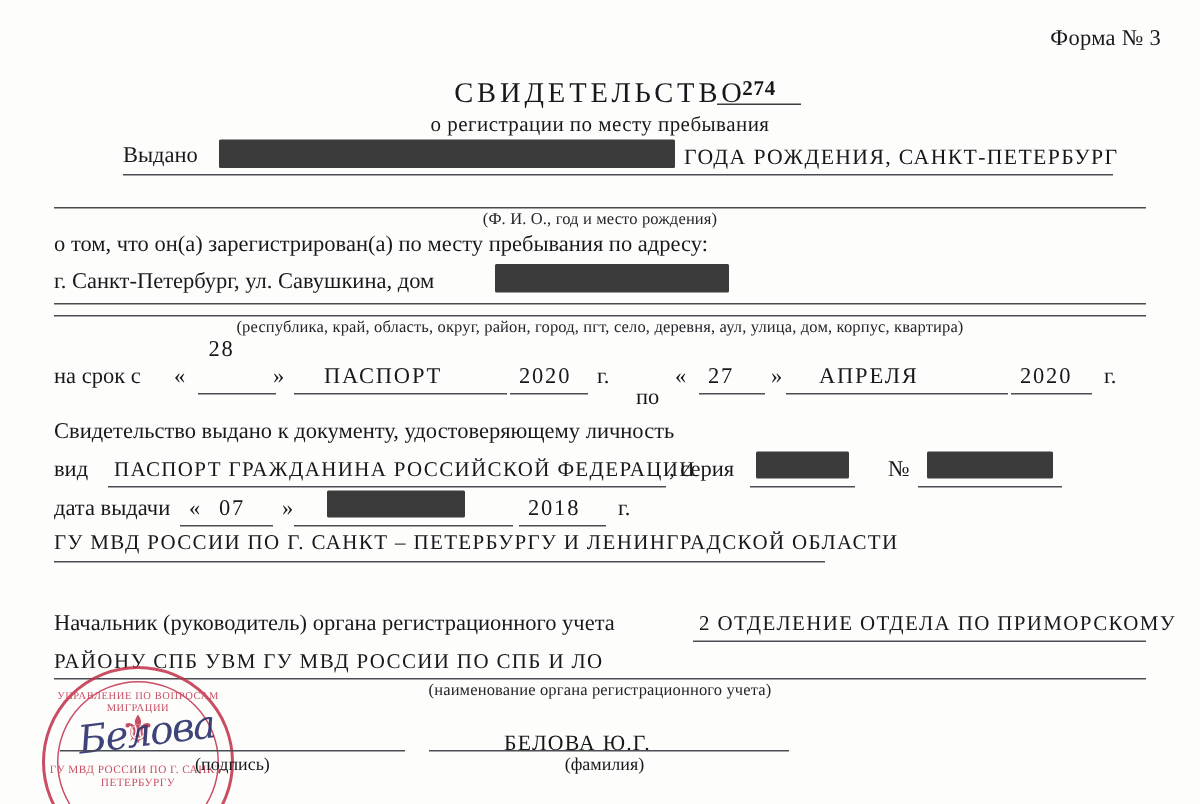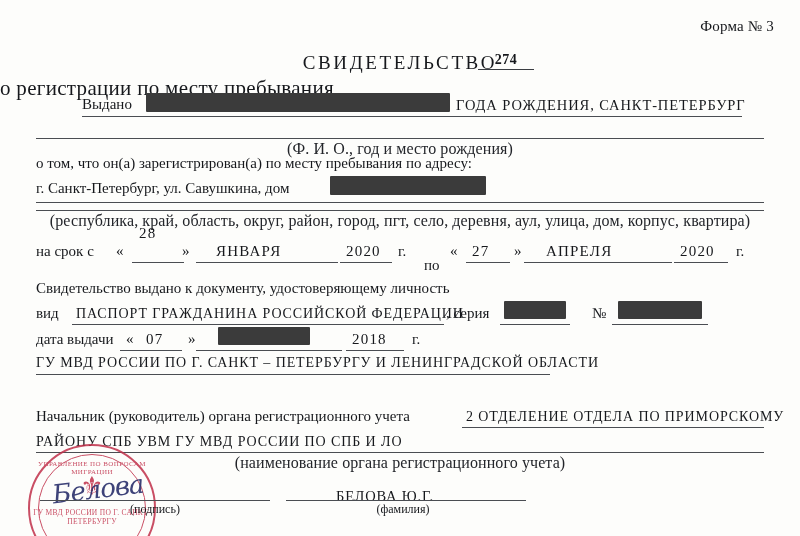--- a/index.html
+++ b/index.html
@@ -51,35 +51,35 @@
     border-bottom: 1px solid #3a3d42;
     min-width: 52px;
     text-align: center;
     padding: 0 2px 1px 2px;
   }
   .subtitle {
     position: absolute;
     top: 76px;
     left: 0;
     width: 800px;
-    text-align: left;
-    font-size: 21px;
+    text-align: center;
+    font-size: 14px;
     letter-spacing: 0.3px;
   }
   .rule {
     position: absolute;
     border-bottom: 1px solid #4a4d52;
     height: 0;
   }
   .caption {
     position: absolute;
     width: 800px;
     left: 0;
     text-align: center;
-    font-size: 16px;
+    font-size: 11px;
     letter-spacing: 0.1px;
     color: #23252a;
   }
   .redact {
     position: absolute;
     background: #3b3b3b;
     border-radius: 1px;
   }
   .txt {
     position: absolute;
@@ -193,21 +193,21 @@
   <div class="txt" style="left:36px; top:180px;">г. Санкт-Петербург, ул. Савушкина, дом</div>
   <div class="redact" style="left:330px; top:176px; width:156px; height:19px;"></div>
   <div class="rule" style="left:36px; top:202px; width:728px;"></div>
   <div class="rule" style="left:36px; top:210px; width:728px;"></div>
   <div class="caption" style="top:212px;">(республика, край, область, округ, район, город, пгт, село, деревня, аул, улица, дом, корпус, квартира)</div>
 
   <div class="txt" style="left:36px; top:243px;">на срок с</div>
   <div class="txt quote" style="left:116px; top:243px;">«</div>
   <div class="txt bold-ish" style="left:139px; top:225px;">28</div>
   <div class="txt quote" style="left:182px; top:243px;">»</div>
-  <div class="txt bold-ish" style="left:216px; top:243px;">ЯНВАРЯ</div>
+  <div class="txt bold-ish" style="left:216px; top:243px;">ПАСПОРТ</div>
   <div class="txt bold-ish" style="left:346px; top:243px;">2020</div>
   <div class="txt" style="left:398px; top:243px;">г.</div>
   <div class="txt" style="left:424px; top:243px;margin-top:14px;">по</div>
   <div class="txt quote" style="left:450px; top:243px;">«</div>
   <div class="txt bold-ish" style="left:472px; top:243px;">27</div>
   <div class="txt quote" style="left:514px; top:243px;">»</div>
   <div class="txt bold-ish" style="left:546px; top:243px;">АПРЕЛЯ</div>
   <div class="txt bold-ish" style="left:680px; top:243px;">2020</div>
   <div class="txt" style="left:736px; top:243px;">г.</div>
 

